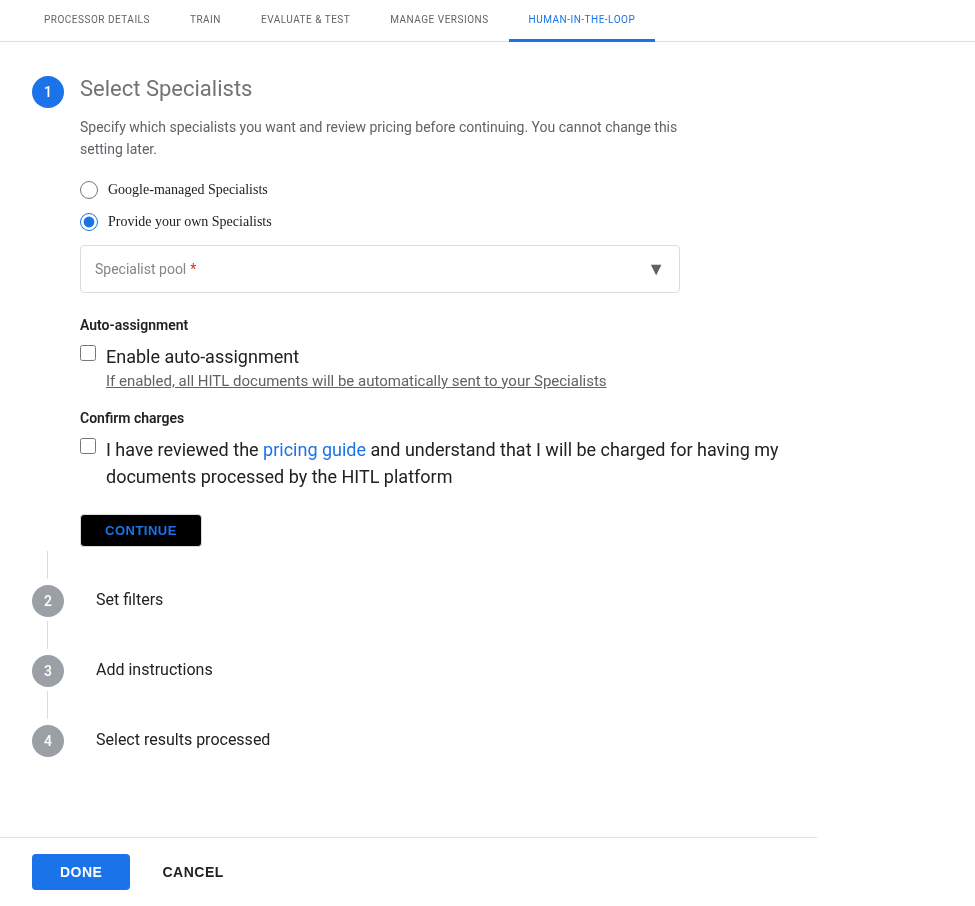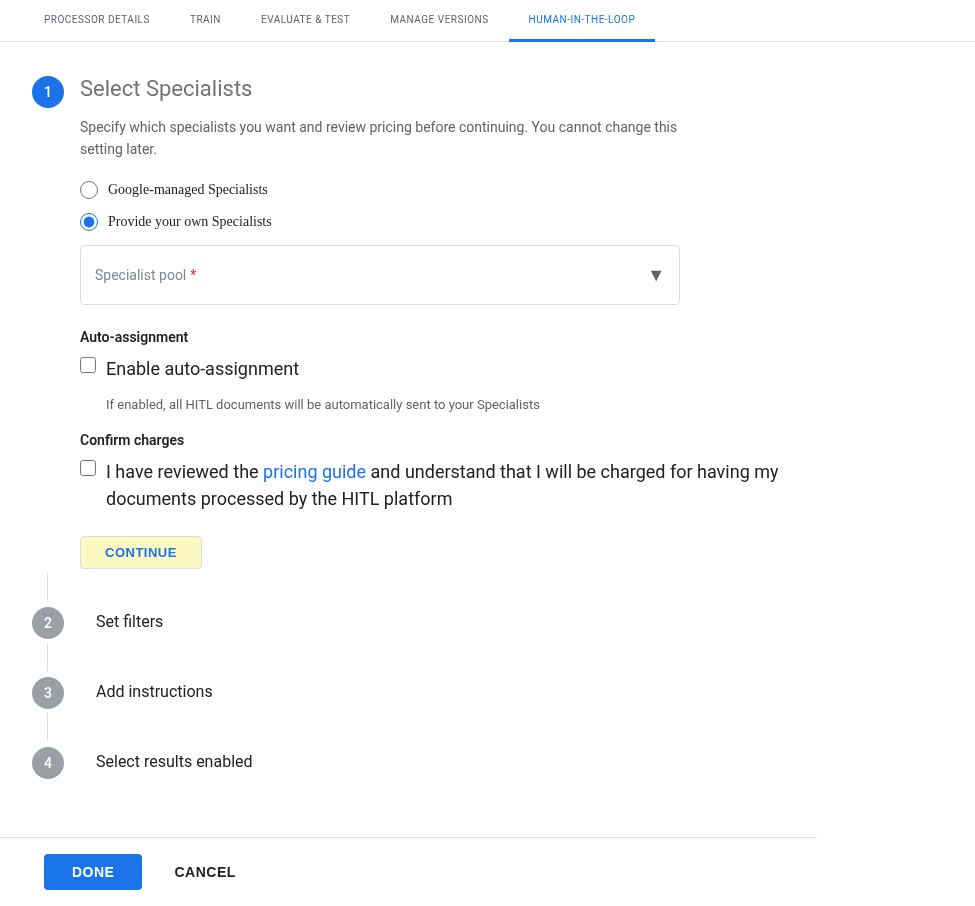--- a/index.html
+++ b/index.html
@@ -109,21 +109,21 @@
       font-family: Liberation Serif, serif;
     }
 
     
     .dropdown-wrapper {
       margin-top: 8px;
       margin-bottom: 24px;
     }
     .dropdown {
       width: 600px;
-      height: 60px;
+      height: 48px;
       border: 1px solid #dadce0;
       border-radius: 4px;
       display: flex;
       align-items: center;
       justify-content: space-between;
       padding: 0 14px;
       cursor: pointer;
       background: #fff;
     }
     .dropdown-label {
@@ -162,40 +162,41 @@
       accent-color: #1a73e8;
       cursor: pointer;
       flex-shrink: 0;
     }
     .checkbox-text {
       font-size: 18px;
       color: #202124;
       line-height: 1.5;
     }
     .checkbox-subtext {
-      font-size: 13px;
+      font-size: 15px;
       color: #5f6368;
-      margin-top: 15px;
+      margin-top: 2px;
+      text-decoration: underline;
     }
     .checkbox-text a {
       color: #1a73e8;
       text-decoration: none;
     }
 
     .auto-assignment-section {
       margin-bottom: 20px;
     }
     .confirm-charges-section {
       margin-bottom: 24px;
     }
 
     
     .continue-btn {
       padding: 8px 24px;
-      background: #fef9c3;
+      background: #000000;
       color: #1a73e8;
       border: 1px solid #dadce0;
       border-radius: 4px;
       font-size: 13px;
       font-weight: 600;
       cursor: pointer;
       letter-spacing: 0.5px;
       text-transform: uppercase;
     }
 
@@ -221,21 +222,21 @@
       color: #202124;
       margin-left: 16px;
     }
 
     
     .bottom-actions {
       position: fixed;
       bottom: 0;
       left: 0;
       width: 817px;
-      padding: 16px 44px;
+      padding: 16px 32px;
       border-top: 1px solid #e0e0e0;
       background: #fff;
       display: flex;
       align-items: center;
       gap: 8px;
     }
     .done-btn {
       padding: 10px 28px;
       background: #1a73e8;
       color: #fff;
@@ -339,21 +340,21 @@
 
   <div class="inactive-step">
     <div class="step-number inactive">3</div>
     <h2 class="inactive-step-title">Add instructions</h2>
   </div>
 
   <div class="step-connector"></div>
 
   <div class="inactive-step">
     <div class="step-number inactive">4</div>
-    <h2 class="inactive-step-title">Select results enabled</h2>
+    <h2 class="inactive-step-title">Select results processed</h2>
   </div>
 
 </div>
 
 <div class="bottom-actions">
   <button class="done-btn">DONE</button>
   <button class="cancel-btn">CANCEL</button>
 </div>
 
 </body></html>

